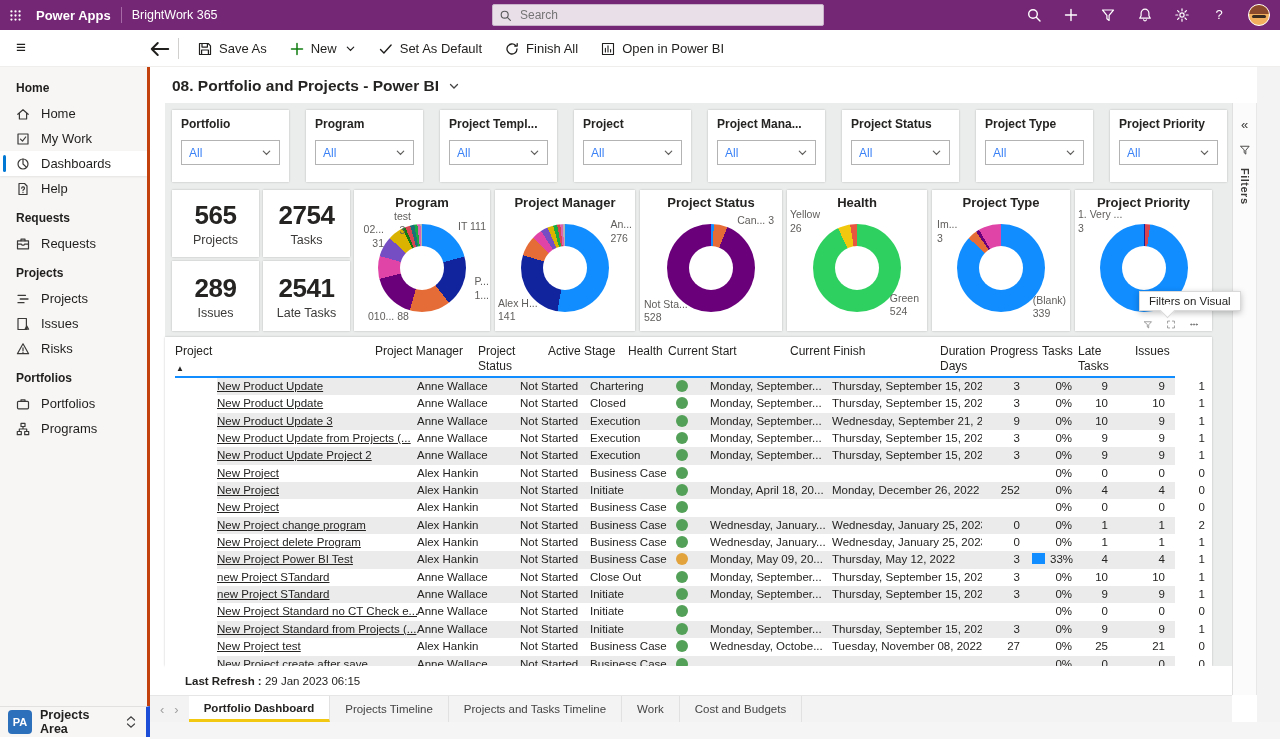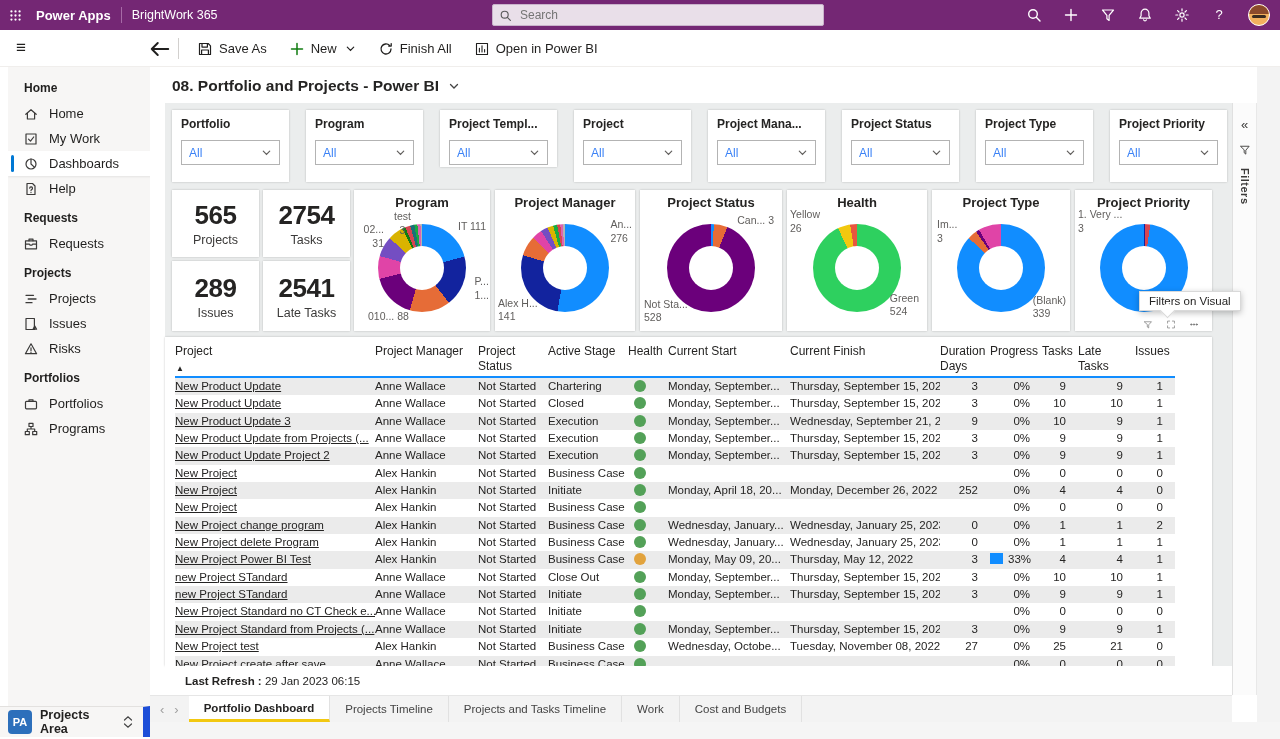--- a/index.html
+++ b/index.html
@@ -33,28 +33,28 @@
   .back-btn{position:absolute;left:148px;top:7px;width:24px;height:24px;display:flex;align-items:center;justify-content:center;cursor:pointer;color:#201f1e;}
   .cmd-divider{position:absolute;left:178px;top:8px;width:1px;height:21px;background:#d2d0ce;}
   .cmd-buttons{position:absolute;left:186px;top:0;height:37px;display:flex;align-items:center;}
   .cmd-btn{display:flex;align-items:center;gap:6px;padding:0 11px;height:30px;font-size:13px;cursor:pointer;border-radius:2px;white-space:nowrap;}
   .cmd-btn .ic{width:16px;height:16px;color:#201f1e;}
   .cmd-btn .ic.green{color:#107c10;}
   .cmd-btn .chev{width:11px;height:11px;color:#201f1e;margin-left:2px;}
 
   
   .sidebar{position:absolute;left:0;top:67px;width:150px;height:639px;background:#f7f6f5;
-    border-right:5px solid #c2410c;padding-top:4px;overflow:hidden;margin-left:8px;}
+    border-right:3px solid #c2410c;padding-top:4px;overflow:hidden;}
   .nav-label{padding:10px 0 6px 16px;font-size:12px;font-weight:bold;color:#201f1e;}
   .nav-item{display:flex;align-items:center;height:25px;padding-left:15px;gap:10px;font-size:13px;cursor:pointer;position:relative;color:#201f1e;}
   .nav-item .nic{width:16px;height:16px;color:#3b3a39;flex:0 0 16px;}
   .nav-item.selected{background:#fff;box-shadow:0 1px 2px rgba(0,0,0,.08);}
   .nav-item.selected::before{content:"";position:absolute;left:3px;top:4px;bottom:4px;width:3px;background:#0078d4;border-radius:2px;}
   .side-footer{position:absolute;left:0;top:706px;width:150px;height:31px;background:#f7f6f5;
-    border-top:1px solid #e3e1df;border-right:7px solid #1d4ed8;display:flex;align-items:center;padding:8px 8px;gap:8px;}
+    border-top:1px solid #e3e1df;border-right:4px solid #1d4ed8;display:flex;align-items:center;padding:8px 8px;gap:8px;}
   .pa-badge{width:24px;height:24px;border-radius:4px;background:#2c6fbb;color:#fff;font-size:11px;font-weight:bold;
     display:flex;align-items:center;justify-content:center;}
   .side-footer .sf-label{font-size:12.5px;font-weight:bold;flex:1;}
   .sf-chev{width:14px;height:16px;color:#444;cursor:pointer;}
 
   
   .main-bg{position:absolute;left:150px;top:67px;width:1130px;height:672px;background:#fff;}
   .right-gray{position:absolute;left:1257px;top:67px;width:23px;height:672px;background:#f3f3f3;}
   .page-title{position:absolute;left:172px;top:77px;display:flex;align-items:center;gap:9px;cursor:pointer;}
   .page-title .t{font-size:15.5px;font-weight:bold;color:#252423;}
@@ -81,21 +81,21 @@
   .dlab{position:absolute;font-size:10.5px;color:#605e5c;white-space:pre-line;line-height:1.3;}
 
   
   .tbl{overflow:hidden;}
   .tbl-inner{position:absolute;left:10px;top:0;width:1000px;}
   .tbl-header{display:grid;grid-template-columns:200px 103px 70px 80px 40px 122px 150px 50px 52px 36px 57px 40px;
     padding-top:7px;min-height:41px;font-size:12px;color:#252423;border-bottom:2px solid #118dff;position:relative;}
   .tbl-header .hc{padding-right:6px;line-height:1.25;}
   .sort-arrow{position:absolute;left:1px;bottom:3px;font-size:8px;color:#252423;}
   .tbl-row{display:grid;grid-template-columns:200px 103px 70px 80px 40px 122px 150px 50px 52px 36px 57px 40px;
-    height:17.35px;line-height:17.3px;font-size:11.5px;color:#252423;}
+    height:17.35px;line-height:17.3px;font-size:11.5px;color:#252423;margin-left:42px;}
   .tbl-row:nth-child(odd){background:#ebebeb;}
   .cell{white-space:nowrap;overflow:hidden;padding-right:6px;}
   .cell.link{text-decoration:underline;cursor:pointer;}
   .cell.num{text-align:right;padding-right:12px;}
   .dot{display:inline-block;width:12px;height:12px;border-radius:50%;vertical-align:-2px;margin-left:6px;}
   .pbar{display:inline-block;width:13px;height:11px;background:#118dff;vertical-align:-1px;margin-right:5px;}
 
   
   .bottom-panel{position:absolute;left:165px;top:666px;width:1067px;height:29px;background:#fff;}
   .last-refresh{position:absolute;left:20px;top:9px;font-size:11.5px;color:#252423;}
@@ -215,20 +215,28 @@
           </span>
           <span>New</span>
           <span class="chev">
             <svg viewBox="0 0 12 12" width="100%" height="100%" fill="none" stroke="currentColor" stroke-width="1.3" stroke-linecap="round">
               <path d="M2.5 4.5L6 8l3.5-3.5"></path>
             </svg>
           </span>
         </div>
         <div class="cmd-btn">
           <span class="ic">
+            <svg viewBox="0 0 16 16" width="100%" height="100%" fill="none" stroke="currentColor" stroke-width="1.4" stroke-linecap="round" stroke-linejoin="round">
+              <path d="M2.5 8.6l3.4 3.4 7.2-8"></path>
+            </svg>
+          </span>
+          <span>Set As Default</span>
+        </div>
+        <div class="cmd-btn">
+          <span class="ic">
             <svg viewBox="0 0 16 16" width="100%" height="100%" fill="none" stroke="currentColor" stroke-width="1.3" stroke-linecap="round" stroke-linejoin="round">
               <path d="M13 8a5 5 0 1 1-1.4-3.5"></path>
               <path d="M13.2 2.6V5.1h-2.5"></path>
             </svg>
           </span>
           <span>Finish All</span>
         </div>
         <div class="cmd-btn">
           <span class="ic">
             <svg viewBox="0 0 16 16" width="100%" height="100%" fill="none" stroke="currentColor" stroke-width="1.1" stroke-linecap="round" stroke-linejoin="round">
@@ -375,21 +383,21 @@
         <div class="sl-label">Program</div>
         <div class="sl-box">
           <span>All</span>
           <span class="chev">
             <svg viewBox="0 0 12 12" width="100%" height="100%" fill="none" stroke="currentColor" stroke-width="1.3" stroke-linecap="round">
               <path d="M2.5 4.5L6 8l3.5-3.5"></path>
             </svg>
           </span>
         </div>
       </div>
-      <div class="card slicer" style="left: 275px; top: 7px; width: 117px; height: 57px;">
+      <div class="card slicer" style="left: 275px; top: 7px; width: 117px; height: 72px;">
         <div class="sl-label">Project Templ...</div>
         <div class="sl-box">
           <span>All</span>
           <span class="chev">
             <svg viewBox="0 0 12 12" width="100%" height="100%" fill="none" stroke="currentColor" stroke-width="1.3" stroke-linecap="round">
               <path d="M2.5 4.5L6 8l3.5-3.5"></path>
             </svg>
           </span>
         </div>
       </div>

